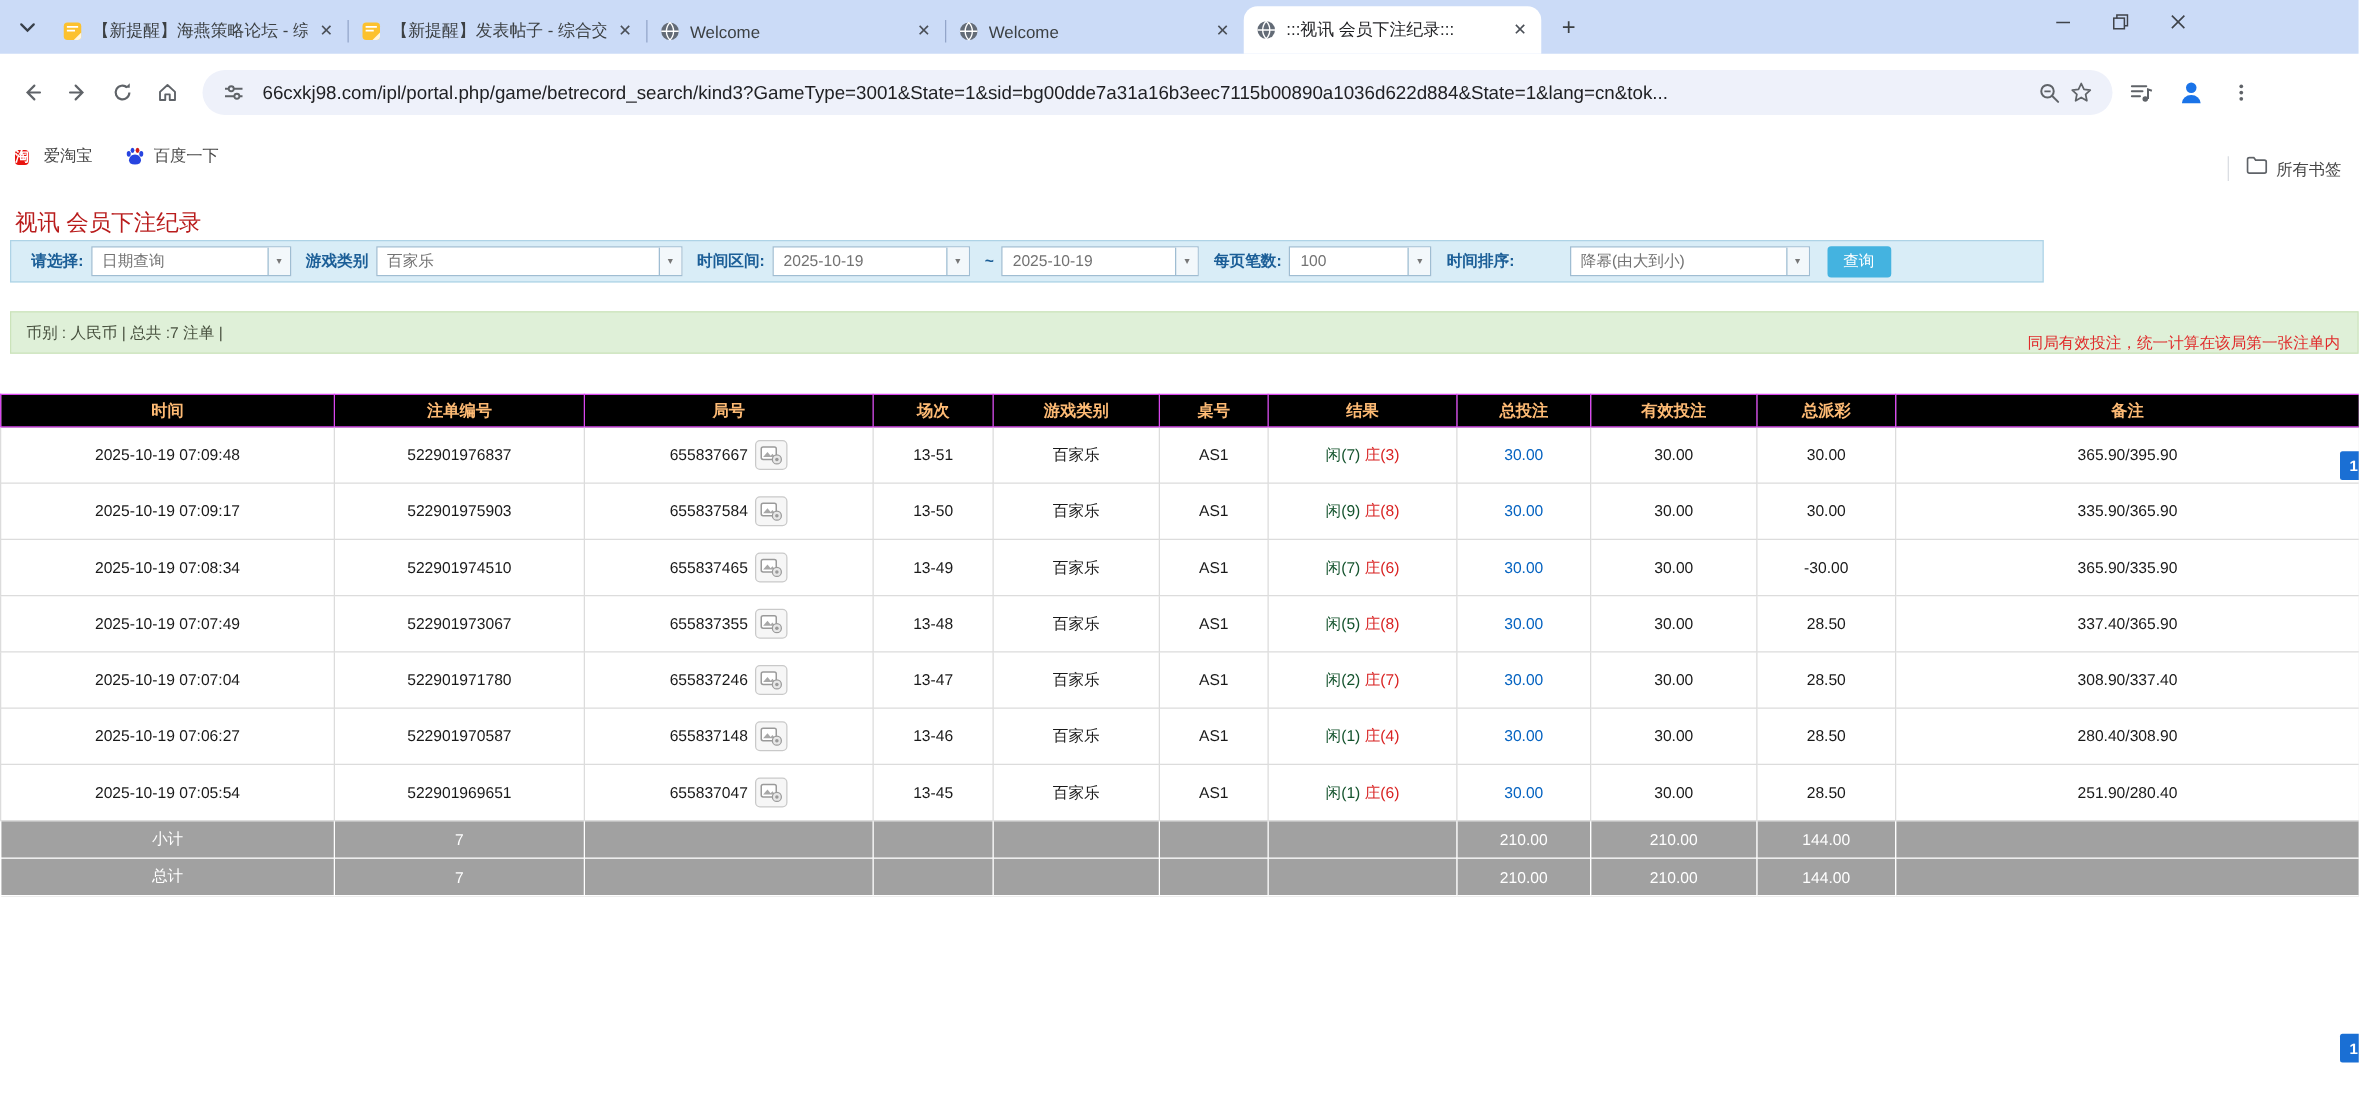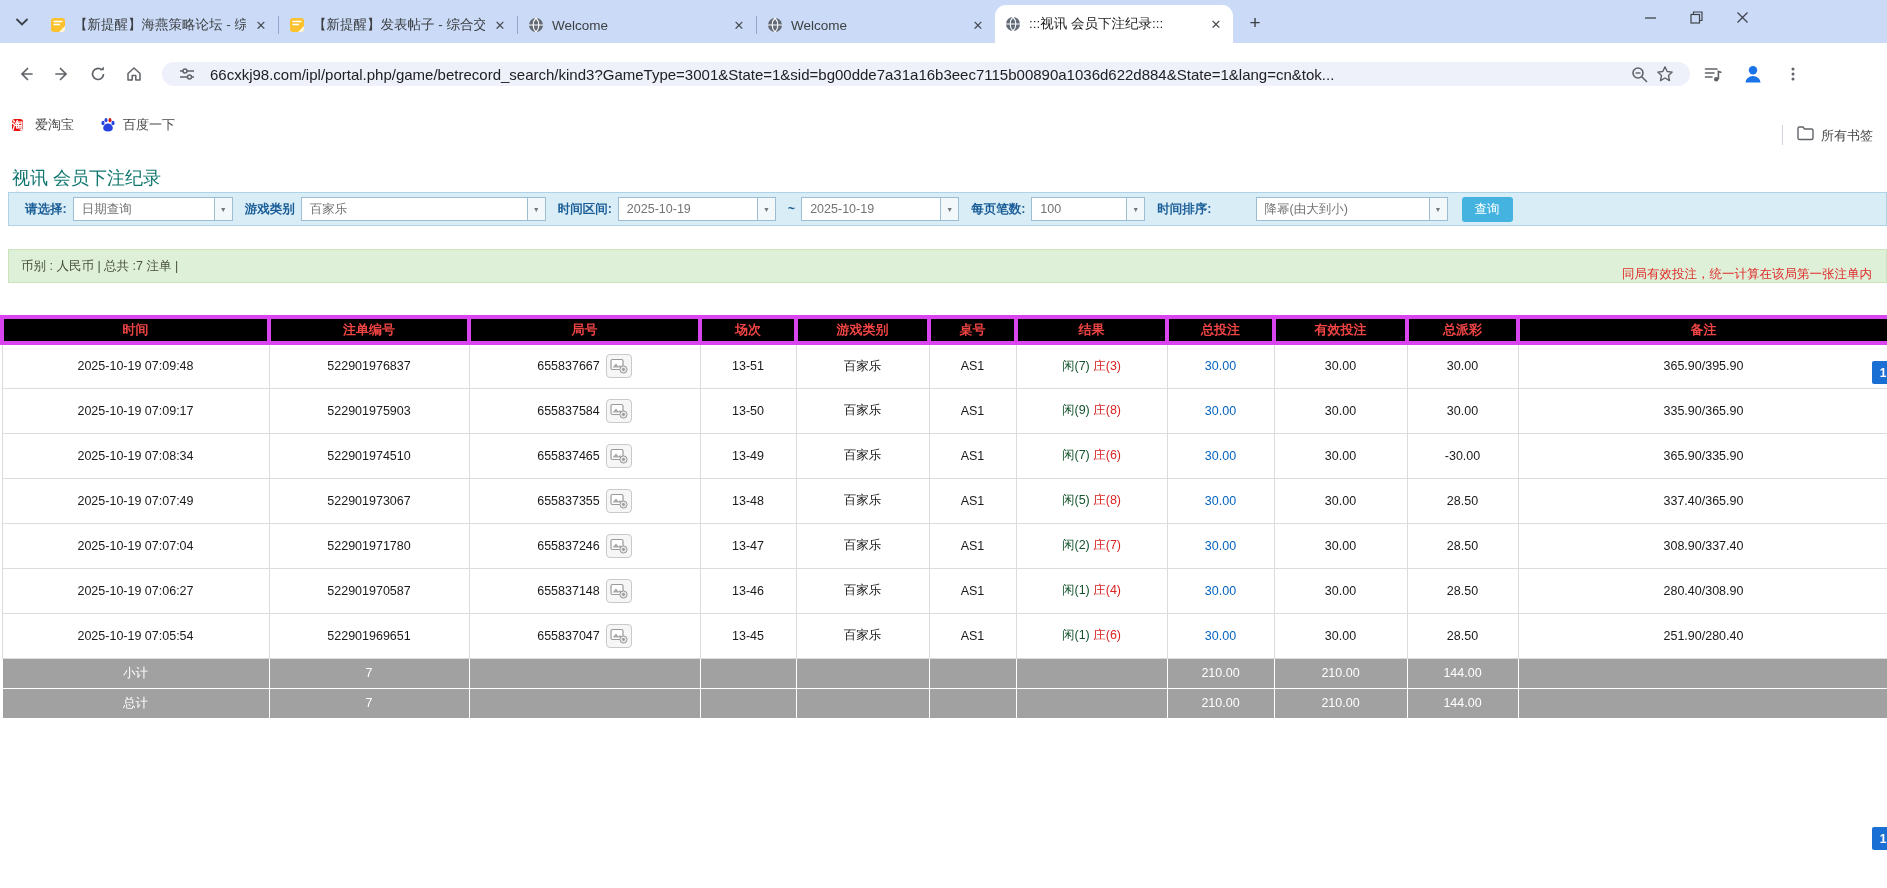--- a/index.html
+++ b/index.html
@@ -19,39 +19,39 @@
     color:#4a4f57; font-size:13px; margin-left:6px; }
   .tab.active { background:#fff; border-radius:11px 11px 0 0; height:38px; color:#202124; }
   .tab-sep { width:1px; height:18px; background:#93a5c9; margin-bottom:9px; }
   .newtab { width:28px; height:28px; margin:0 0 6px 8px; display:flex; align-items:center; justify-content:center;
     font-size:19px; color:#3c4043; border-radius:50%; }
   .wincontrols { position:absolute; right:135px; top:0; height:34px; display:flex; align-items:center; gap:26px; color:#3f434a; }
   .winbtn { width:20px; height:20px; display:flex; align-items:center; justify-content:center; }
 
   .toolbar { height:62px; background:#fff; display:flex; align-items:center; padding:0 10px; }
   .navbtn { width:32px; height:32px; display:flex; align-items:center; justify-content:center; margin-right:4px; color:#5f6368; }
-  .omnibox { height:24px; width:1528px; margin-left:8px; background:#eef1fa; border-radius:18px;
+  .omnibox { height:36px; width:1528px; margin-left:8px; background:#eef1fa; border-radius:18px;
     display:flex; align-items:center; padding:0 12px; }
   .omnibox .url { flex:1; font-size:15px; color:#202124; white-space:nowrap; overflow:hidden; margin-left:10px; }
   .om-ic { width:26px; height:26px; display:flex; align-items:center; justify-content:center; color:#5f6368; }
   .toolbar-right { display:flex; align-items:center; margin-left:10px; gap:14px; }
 
   .bookmarks { height:40px; background:#fff; display:flex; align-items:center; padding:0 12px; position:relative; }
   .bm { display:flex; align-items:center; margin-right:26px; font-size:13px; color:#474747; }
   .bm .bm-ic { width:16px; height:16px; margin-right:7px; }
   .bm-right { position:absolute; right:0; top:0; height:40px; display:flex; align-items:flex-end; width:105px; overflow:hidden; }
   .bm-divider { width:1px; height:20px; background:#d0d4da; margin-right:14px; }
   .taobao-ic { width:16px; height:16px; background:#e8130e; border-radius:3px; color:#fff; font-size:11px; line-height:16px;
     text-align:center; font-weight:bold; }
 
   
   .content { position:relative; background:#fff; height:743px; }
-  .page-title { font-size:18px; color:#0f766e; padding:21px 0 0 12px; height:45px; }
-
-  .filterbar { margin:2px 0 0 8px; width:1879px; height:34px; background:#d9edf7; border:1px solid #aed3e6;
+  .page-title { font-size:18px; color:#b91c1c; padding:21px 0 0 12px; height:45px; }
+
+  .filterbar { margin:2px 0 0 8px; width:1627px; height:34px; background:#d9edf7; border:1px solid #aed3e6;
     display:flex; align-items:center; padding:0 10px; }
   .f-label { font-size:12.5px; font-weight:bold; color:#1b5e97; margin:0 6px 0 6px; white-space:nowrap; }
   .combo { display:flex; height:24px; border:1px solid #9fbdd2; background:#fff; margin-right:6px; }
   .combo .c-val { flex:1; font-size:12.5px; color:#737373; padding:0 8px; display:flex; align-items:center;
     white-space:nowrap; overflow:hidden; }
   .combo .c-arrow { width:18px; border-left:1px solid #9fbdd2; background:#f3f8fb; display:flex; align-items:center;
     justify-content:center; font-size:7px; color:#777; }
   .btn-search { height:25px; background:#44b3e0; color:#fff; font-size:12.5px; border:none; border-radius:3px;
     padding:0 13px; margin-left:8px; }
 
@@ -59,22 +59,22 @@
     display:flex; align-items:center; justify-content:space-between; padding:0 14px 0 12px; }
   .infobar .left { font-size:12.5px; color:#48513f; }
   .infobar .right { font-size:12.5px; color:#e02b2b;margin-top:17px; }
 
   .page-badge { position:absolute; width:22px; height:23px; right:-7px; background:#1a6fd4; color:#fff;
     font-size:12px; font-weight:bold; display:flex; align-items:center; justify-content:center; border-radius:2px; }
   .badge-top { top:216px; }
   .badge-bottom { top:682px; }
 
   table.bets { border-collapse:collapse; table-layout:fixed; width:1887px; margin-top:32px; }
-  table.bets th { background:#000; color:#ef4444; font-size:13px; font-weight:bold; height:26px;
-    border:4px solid #d946ef; }
+  table.bets th { background:#000; color:#fdba74; font-size:13px; font-weight:bold; height:26px;
+    border:1px solid #d946ef; }
   table.bets td { height:45px; border:1px solid #dcdcdc; font-size:12.5px; color:#1a1a1a; text-align:center;
     background:#fff; }
   td .round-wrap { display:inline-flex; align-items:center; gap:6px; }
   .cam-btn { width:26px; height:24px; border:1px solid #c9c9c9; border-radius:4px; background:#f6f6f6;
     display:inline-flex; align-items:center; justify-content:center; }
   .res-player { color:#14532d; }
   .res-banker { color:#d92323; }
   .link-blue { color:#0563c1; }
   .neg-red { color:#e02020; }
   tr.sumrow td { background:#a1a1a1; color:#fff; height:30px; border:1px solid #fff; font-size:12.5px; }

